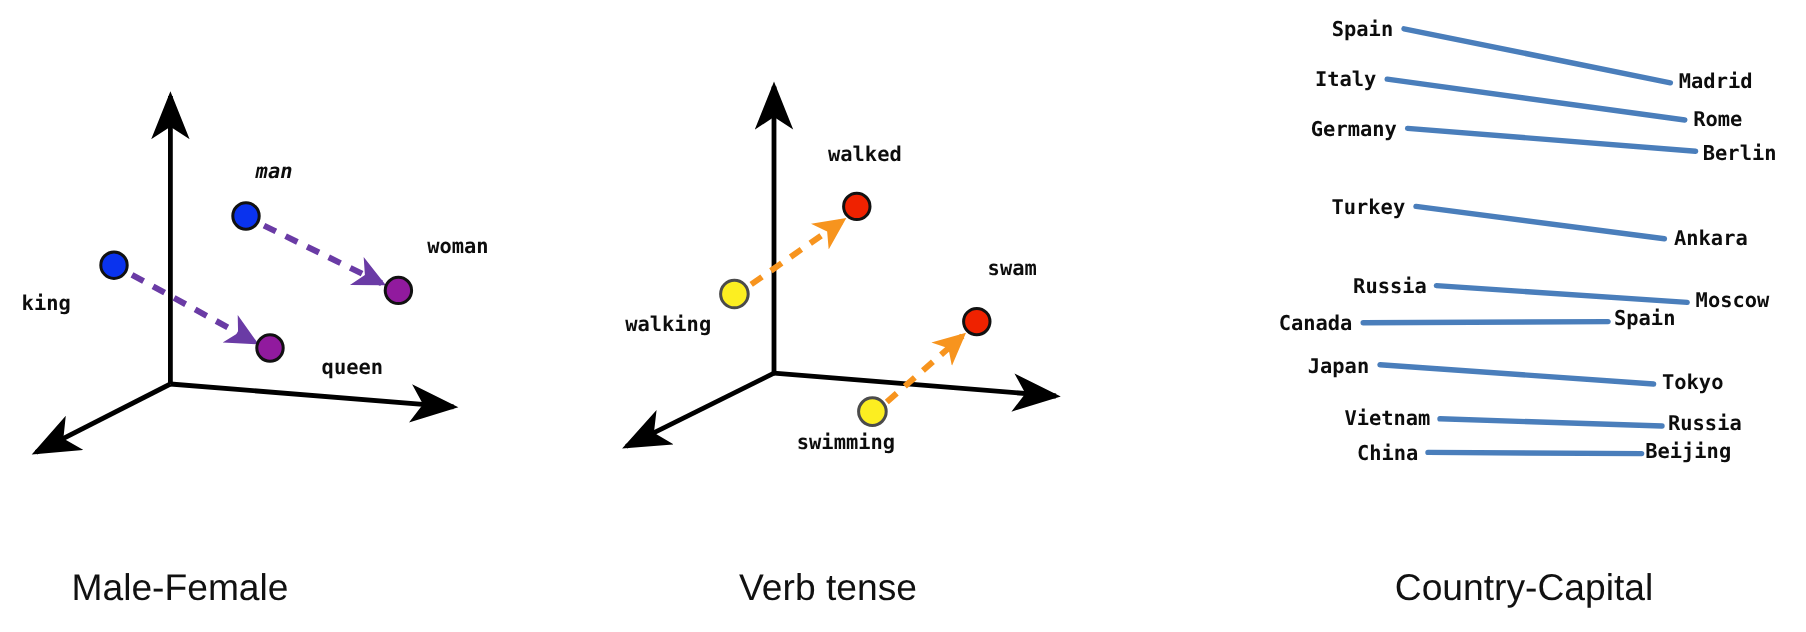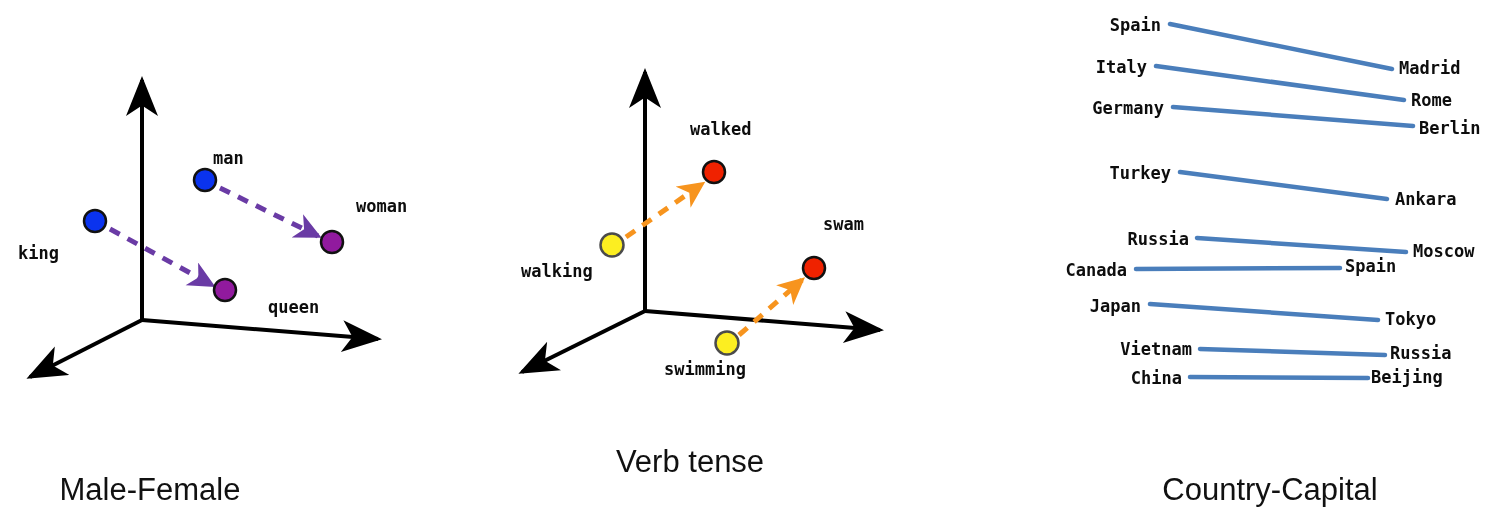--- a/index.html
+++ b/index.html
@@ -91,21 +91,21 @@
       <g>
         <circle cx="95" cy="221" r="11" fill="#0a33ee" stroke="#111111" stroke-width="2.5"></circle>
         <circle cx="225" cy="290" r="11" fill="#911a9e" stroke="#111111" stroke-width="2.5"></circle>
         <circle cx="205" cy="180" r="11" fill="#0a33ee" stroke="#111111" stroke-width="2.5"></circle>
         <circle cx="332" cy="242" r="11" fill="#911a9e" stroke="#111111" stroke-width="2.5"></circle>
       </g>
     </svg>
 
     <span class="mono-label" style="left:18px;  top:245px;">king</span>
     <span class="mono-label" style="left:268px; top:299px;">queen</span>
-    <span class="mono-label" style="left:213px; top:150px;">man</span>
+    <span class="mono-label" style="left:213px; top:135px;font-style:italic;">man</span>
     <span class="mono-label" style="left:356px; top:198px;">woman</span>
 
     <span class="caption" style="left:0px; top:474px; width:300px;">Male-Female</span>
   </div>
 
   <div class="panel" id="panel-verb-tense">
     <svg class="panel-svg" width="470" height="527" viewBox="470 0 470 527">
       <defs>
         <marker id="axis-arrow-2" markerWidth="11" markerHeight="11" refX="9" refY="4" orient="auto" markerUnits="strokeWidth">
           <path d="M0,0 L10,4 L0,8 L2.6,4 z" fill="#000000"></path>
@@ -132,21 +132,21 @@
         <circle cx="727" cy="343" r="11.5" fill="#fcee21" stroke="#4b4b4b" stroke-width="2.5"></circle>
         <circle cx="814" cy="268" r="11" fill="#ef2200" stroke="#111111" stroke-width="2.5"></circle>
       </g>
     </svg>
 
     <span class="mono-label" style="left:51px;  top:263px;">walking</span>
     <span class="mono-label" style="left:220px; top:121px;">walked</span>
     <span class="mono-label" style="left:194px; top:361px;">swimming</span>
     <span class="mono-label" style="left:353px; top:216px;">swam</span>
 
-    <span class="caption" style="left:70px; top:446px; width:300px;">Verb tense</span>
+    <span class="caption" style="left:70px; top:474px; width:300px;">Verb tense</span>
   </div>
 
   <div class="panel" id="panel-country">
     <svg class="panel-svg" width="505" height="527" viewBox="1000 0 505 527">
       <g stroke="#4a7ebb" stroke-width="4.5" stroke-linecap="round">
         <line x1="1170" y1="24" x2="1392" y2="69"></line>
         <line x1="1156" y1="66" x2="1404" y2="100"></line>
         <line x1="1173" y1="107" x2="1413" y2="126"></line>
         <line x1="1180" y1="172" x2="1387" y2="199"></line>
         <line x1="1197" y1="238" x2="1406" y2="252"></line>

